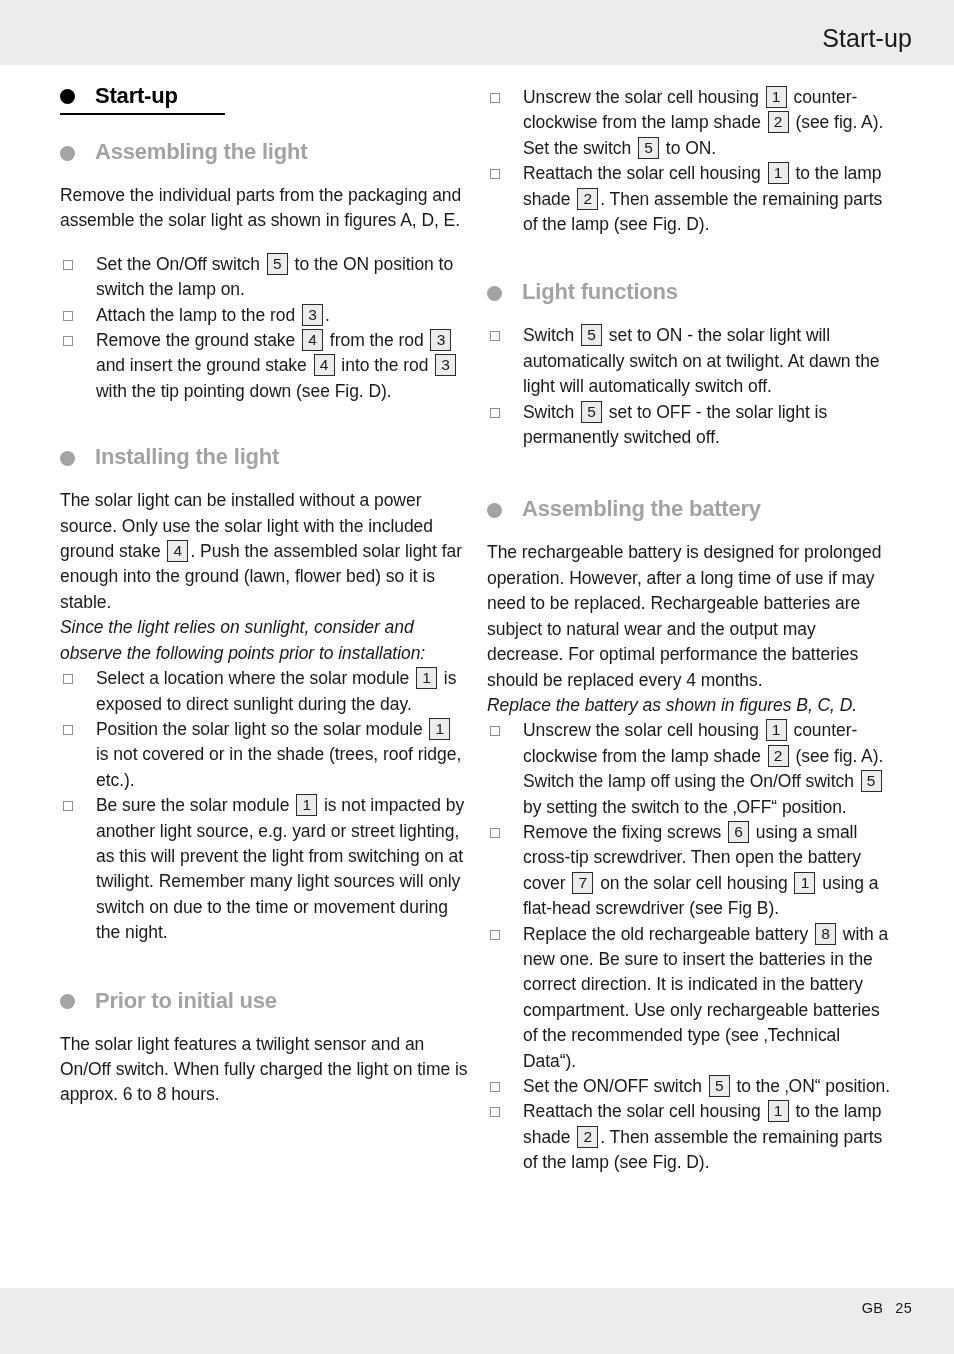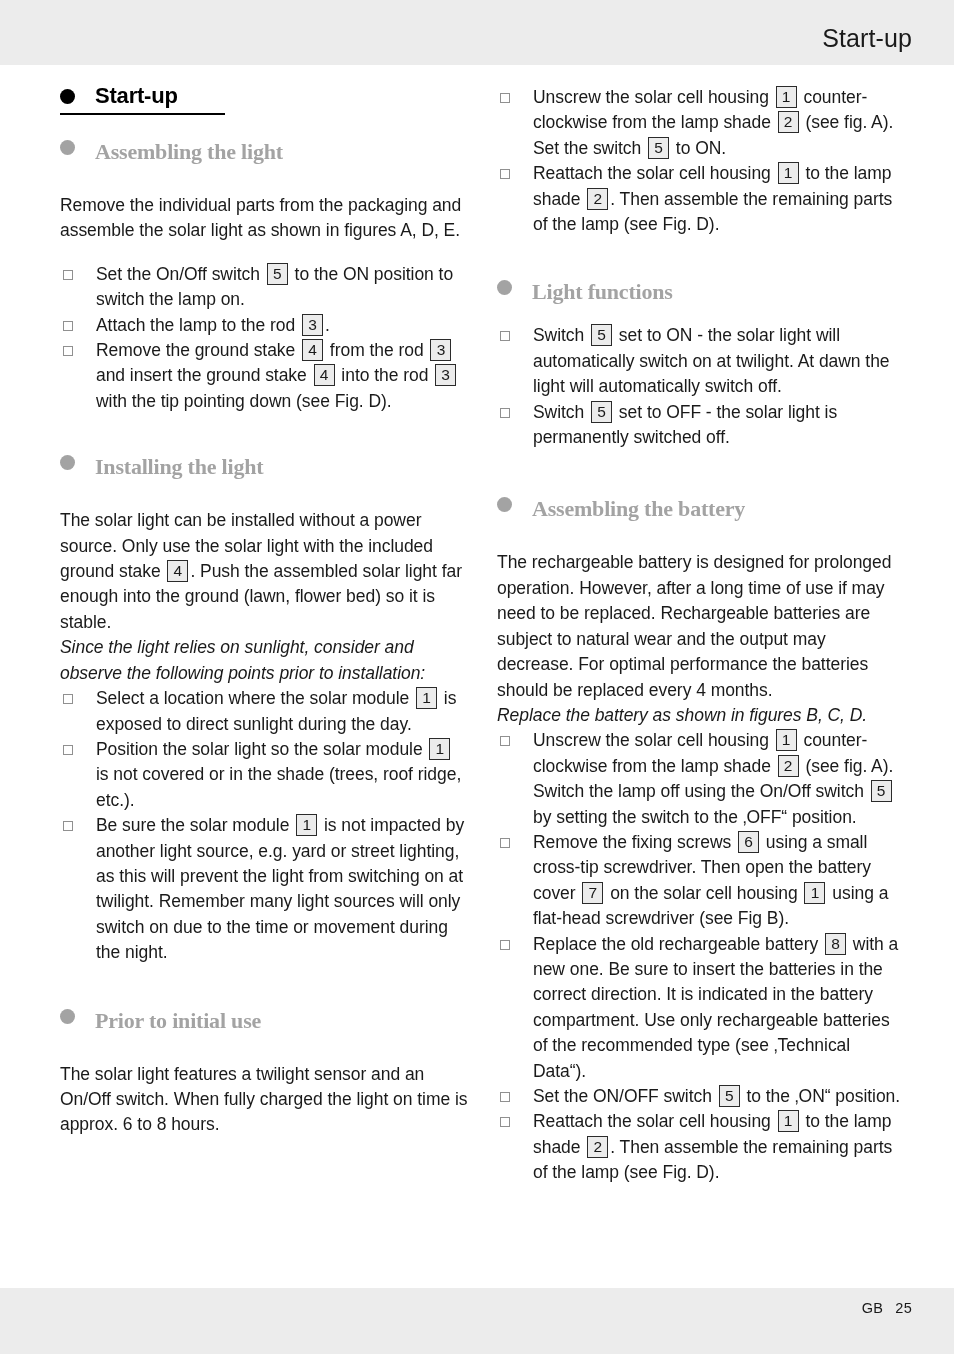--- a/index.html
+++ b/index.html
@@ -53,21 +53,21 @@
     left: 0;
     width: 954px;
     height: 1223px;
   }
   .col {
     position: absolute;
     top: 0;
     width: 408px;
   }
   .col-left  { left: 60px; }
-  .col-right { left: 497px; }
+  .col-right { left: 487px; }
 
   
   .h-main {
     display: flex;
     align-items: baseline;
     margin: 18px 0 0 0;
     padding: 0;
   }
   .h-main .dot {
     display: inline-block;
@@ -87,23 +87,22 @@
     letter-spacing: -0.2px;
   }
   .h-main.underlined {
     border-bottom: 2.5px solid #000;
     padding-bottom: 4px;
     width: 165px;
   }
 
   .h-sub {
     display: flex;
-    align-items: flex-start;
+    align-items: center;
     margin: 24px 0 0 0;
-    font-family: Liberation Serif, serif;
   }
   .h-sub .dot {
     display: inline-block;
     width: 15px;
     height: 15px;
     border-radius: 50%;
     background: #a3a3a3;
     margin-right: 20px;
     flex: 0 0 auto;
     position: relative;
@@ -113,21 +112,21 @@
     font-size: 22px;
     font-weight: bold;
     color: #a3a3a3;
     letter-spacing: -0.2px;
   }
 
   
   p.para {
     font-size: 17.5px;
     line-height: 25.4px;
-    margin: 28px 0 0 0;
+    margin: 18px 0 0 0;
     color: #1a1a1a;
     letter-spacing: -0.05px;
   }
   p.para.tight { margin-top: 0; font-style: italic; }
 
   
   ul.sqlist {
     list-style: none;
     margin: 0;
     padding: 0;

